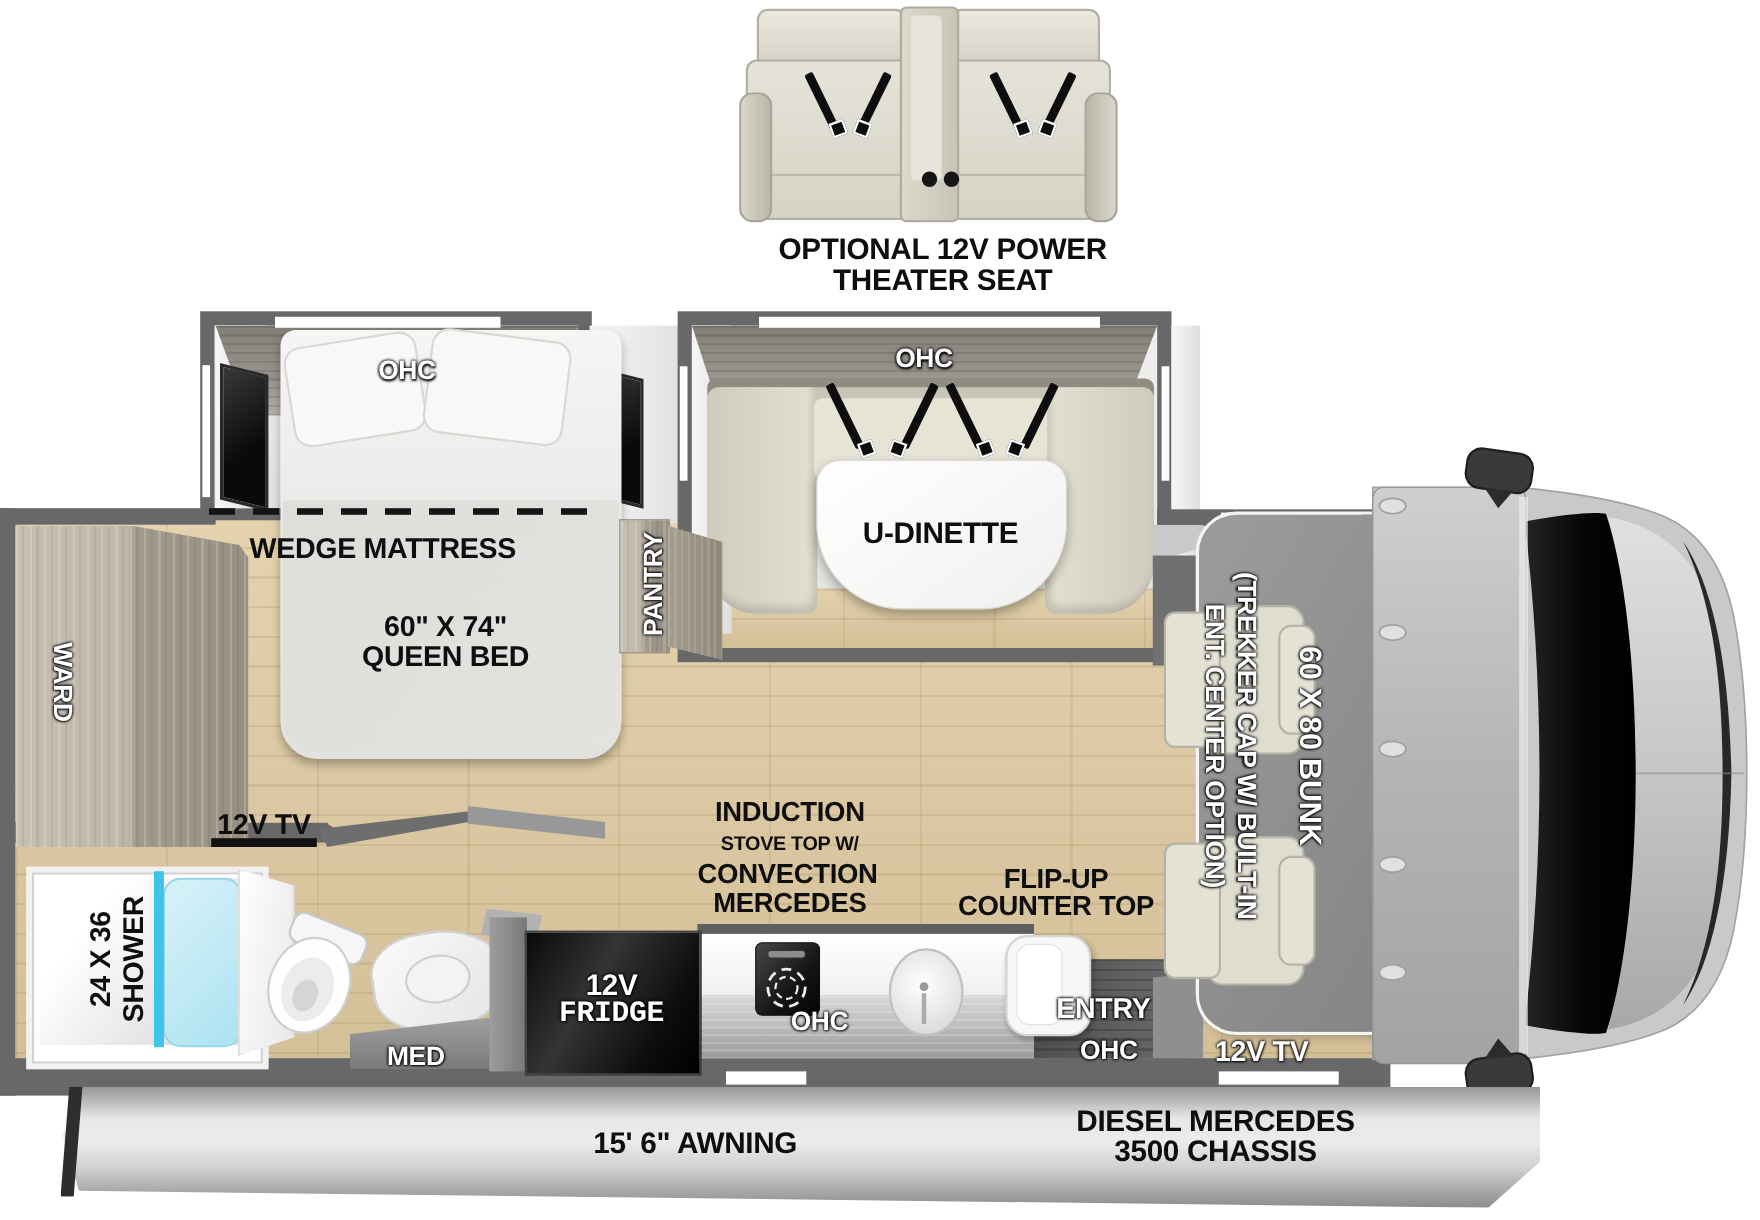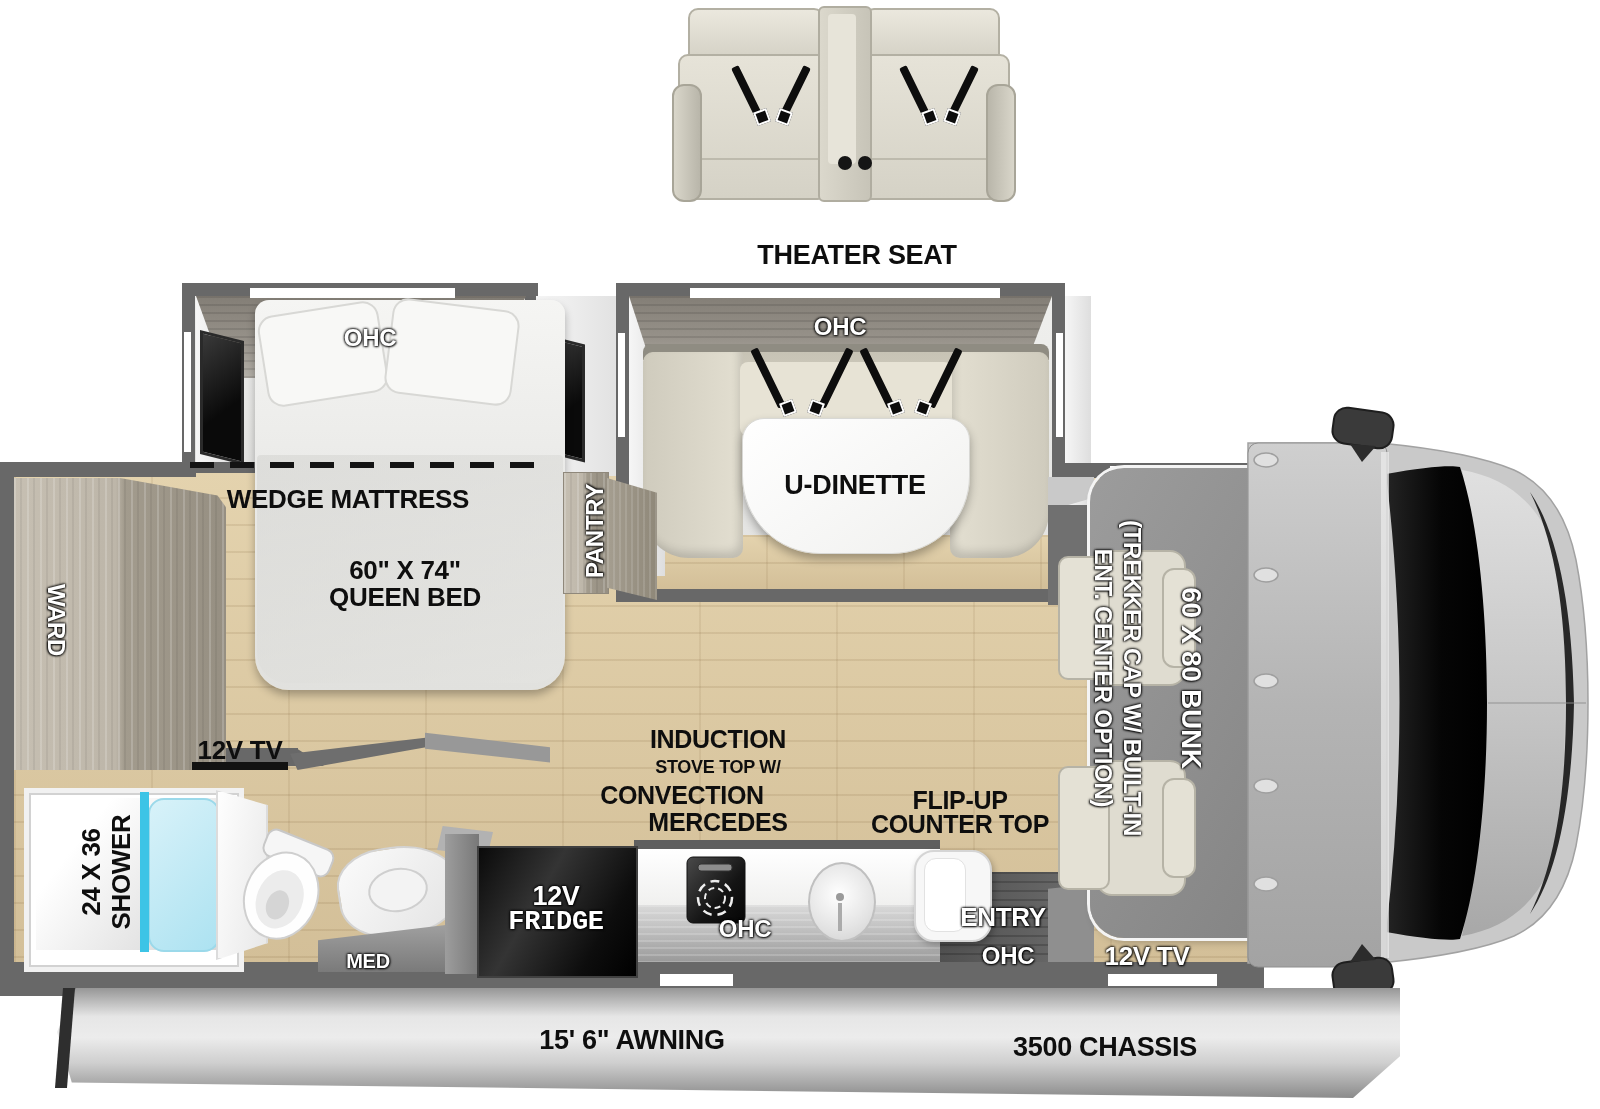--- a/index.html
+++ b/index.html
@@ -55,20 +55,21 @@
     <div class="a" style="left:186px;top:150px;width:14px;height:14px;border-radius:50%;background:#151515;"></div>
     <div class="belt" style="left:71px;top:58px;height:56px;transform:rotate(-26deg);"></div>
     <div class="belt" style="left:119px;top:58px;height:56px;transform:rotate(26deg);"></div>
     <div class="belt" style="left:239px;top:58px;height:56px;transform:rotate(-26deg);"></div>
     <div class="belt" style="left:287px;top:58px;height:56px;transform:rotate(26deg);"></div>
     <div class="buckle" style="left:83px;top:104px;transform:rotate(-20deg);"></div>
     <div class="buckle" style="left:105px;top:104px;transform:rotate(20deg);"></div>
     <div class="buckle" style="left:251px;top:104px;transform:rotate(-20deg);"></div>
     <div class="buckle" style="left:273px;top:104px;transform:rotate(20deg);"></div>
   </div>
+  <div class="lb lbk" style="left:857px;top:227px;font-size:27px;">OPTIONAL 12V POWER</div>
   <div class="lb lbk" style="left:857px;top:255px;font-size:27px;">THEATER SEAT</div>
 
   <div class="a wood" style="left:14px;top:470px;width:1250px;height:494px;"></div>
 
   <div class="a" style="left:182px;top:283px;width:356px;height:190px;background:#686868;"></div>
   <div class="a roomfloor" style="left:195px;top:296px;width:330px;height:166px;"></div>
   <div class="a wallface" style="left:196px;top:296px;width:46px;height:166px;"></div>
   <div class="a wallface" style="left:536px;top:296px;width:94px;height:180px;"></div>
   <div class="a ohcband" style="left:196px;top:296px;width:330px;height:82px;clip-path:polygon(0 0,100% 0,88% 100%,9% 100%);"></div>
   <div class="slit" style="left:250px;top:288px;width:205px;height:10px;"></div>
@@ -251,38 +252,39 @@
   <div class="lb lbw r90" style="left:56px;top:620px;font-size:24px;">WARD</div>
   <div class="lb lbk" style="left:240px;top:750px;font-size:26px;">12V TV</div>
 
   <div class="lb lbw" style="left:840px;top:327px;font-size:24px;">OHC</div>
   <div class="lb lbk" style="left:855px;top:485px;font-size:27px;z-index:60;">U-DINETTE</div>
 
   <div class="lb lbk r270 lbm" style="left:106px;top:872px;font-size:26px;line-height:30px;">
     <div>24 X 36</div>
     <div>SHOWER</div>
   </div>
-  <div class="lb lbw" style="left:368px;top:961px;font-size:20px;">MED</div>
+  <div class="lb lbw" style="left:378px;top:961px;font-size:24px;">MED</div>
 
   <div class="lb lbw" style="left:556px;top:896px;font-size:27px;">12V</div>
   <div class="lb lbw" style="left:556px;top:922px;font-size:27px;font-family:Liberation Mono, monospace;">FRIDGE</div>
   <div class="lb lbk" style="left:718px;top:739px;font-size:25px;">INDUCTION</div>
   <div class="lb lbk" style="left:718px;top:767px;font-size:18px;">STOVE TOP W/</div>
-  <div class="lb lbk" style="left:682px;top:795px;font-size:25px;">CONVECTION</div>
+  <div class="lb lbk" style="left:716px;top:795px;font-size:25px;">CONVECTION</div>
   <div class="lb lbk" style="left:718px;top:822px;font-size:25px;">MERCEDES</div>
   <div class="lb lbw" style="left:745px;top:929px;font-size:24px;">OHC</div>
   <div class="lb lbk" style="left:960px;top:800px;font-size:25px;">FLIP-UP</div>
   <div class="lb lbk" style="left:960px;top:824px;font-size:25px;">COUNTER TOP</div>
 
   <div class="lb lbw" style="left:1003px;top:917px;font-size:26px;text-align:center;">ENTRY</div>
   <div class="lb lbw" style="left:1008px;top:956px;font-size:24px;">OHC</div>
 
   <div class="lb lbw r90" style="left:1191px;top:678px;font-size:28px;">60 X 80 BUNK</div>
   <div class="lb lbw r90 lbm" style="left:1118px;top:678px;font-size:24px;line-height:29px;">
     <div>(TREKKER CAP W/ BUILT-IN</div>
     <div>ENT. CENTER OPTION)</div>
   </div>
   <div class="lb lbw" style="left:1147px;top:956px;font-size:26px;">12V TV</div>
 
+  <div class="lb lbk" style="left:1105px;top:1020px;font-size:27px;">DIESEL MERCEDES</div>
   <div class="lb lbk" style="left:1105px;top:1047px;font-size:27px;">3500 CHASSIS</div>
   <div class="lb lbk" style="left:632px;top:1040px;font-size:27px;">15' 6" AWNING</div>
 
 </div>
 
 </body></html>

